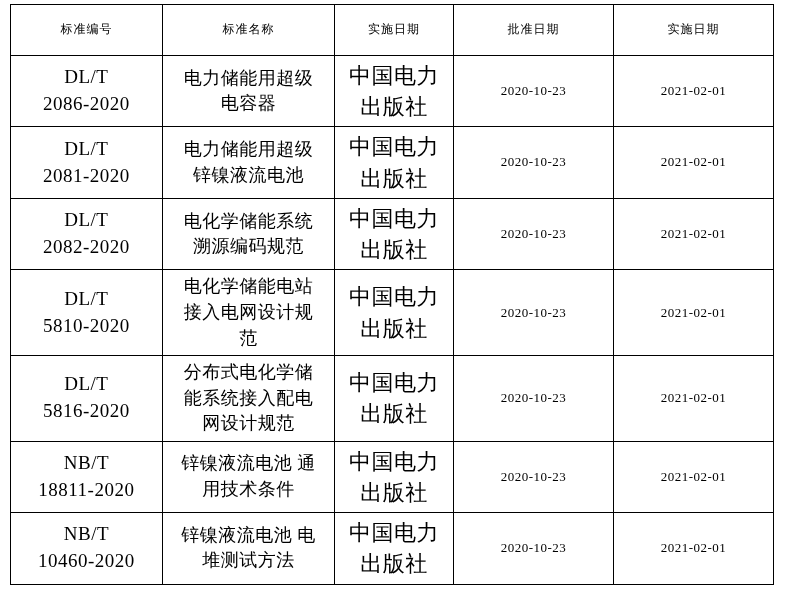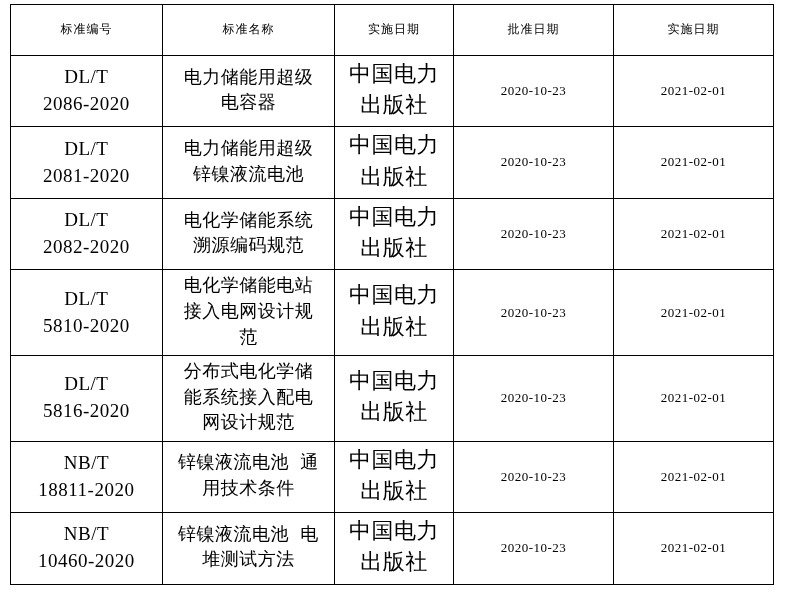--- a/index.html
+++ b/index.html
@@ -33,21 +33,20 @@
     padding: 4px 2px;
     line-height: 1.42;
   }
   thead th {
     height: 42px;
     font-size: 12px;
     letter-spacing: 1px;
   }
   tbody td {
     font-size: 18px;
-    font-family: Liberation Mono, monospace;
   }
   .col-num   { width: 148px; }
   .col-name  { width: 168px; }
   .col-org   { width: 116px; }
   .col-appr  { width: 156px; }
   .col-impl  { width: 156px; }
   .cell-num {
     font-family: "Liberation Serif", "DejaVu Serif", serif;
     font-size: 19px;
     line-height: 1.5;

